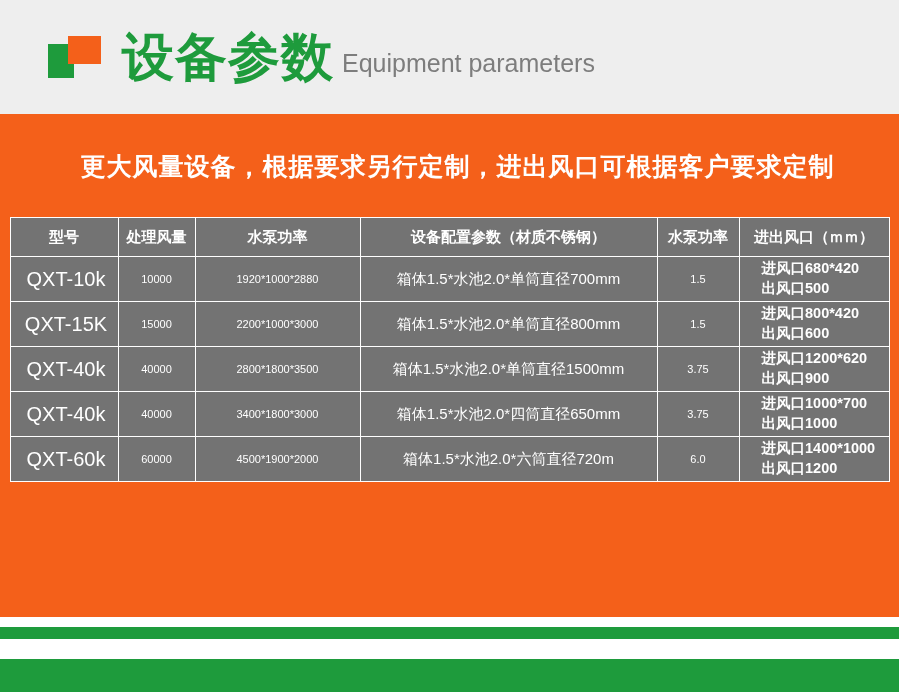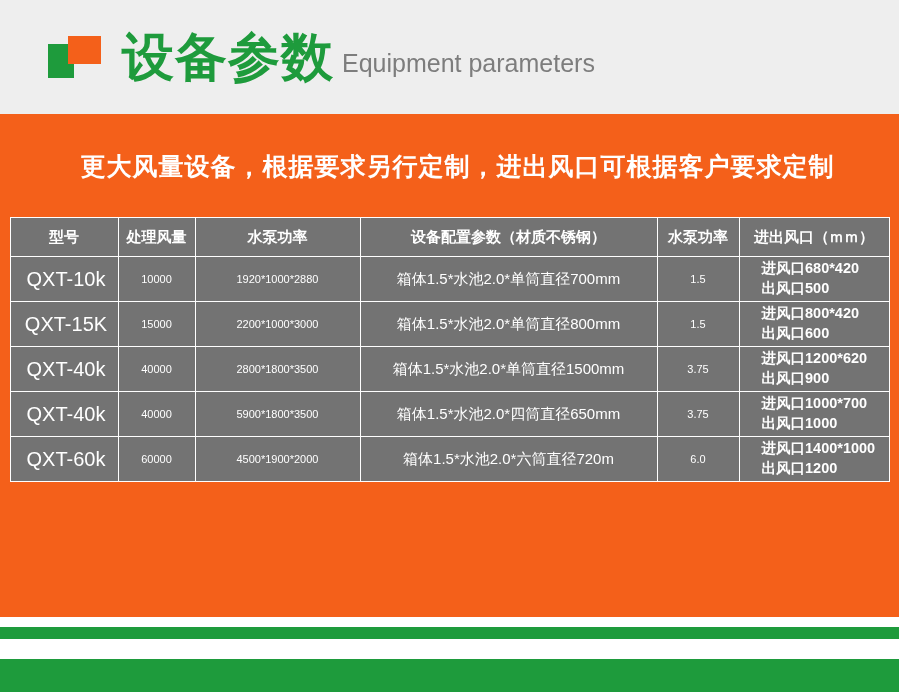--- a/index.html
+++ b/index.html
@@ -216,21 +216,21 @@
           <td class="config">箱体1.5*水池2.0*单筒直径1500mm</td>
           <td>3.75</td>
           <td class="vent">
             <div>进风口1200*620</div>
             <div>出风口900</div>
           </td>
         </tr>
         <tr>
           <td class="model">QXT-40k</td>
           <td>40000</td>
-          <td>5900*1800*3500</td>
+          <td>3400*1800*3000</td>
           <td class="config">箱体1.5*水池2.0*四筒直径650mm</td>
           <td>3.75</td>
           <td class="vent">
             <div>进风口1000*700</div>
             <div>出风口1000</div>
           </td>
         </tr>
         <tr>
           <td class="model">QXT-60k</td>
           <td>60000</td>

